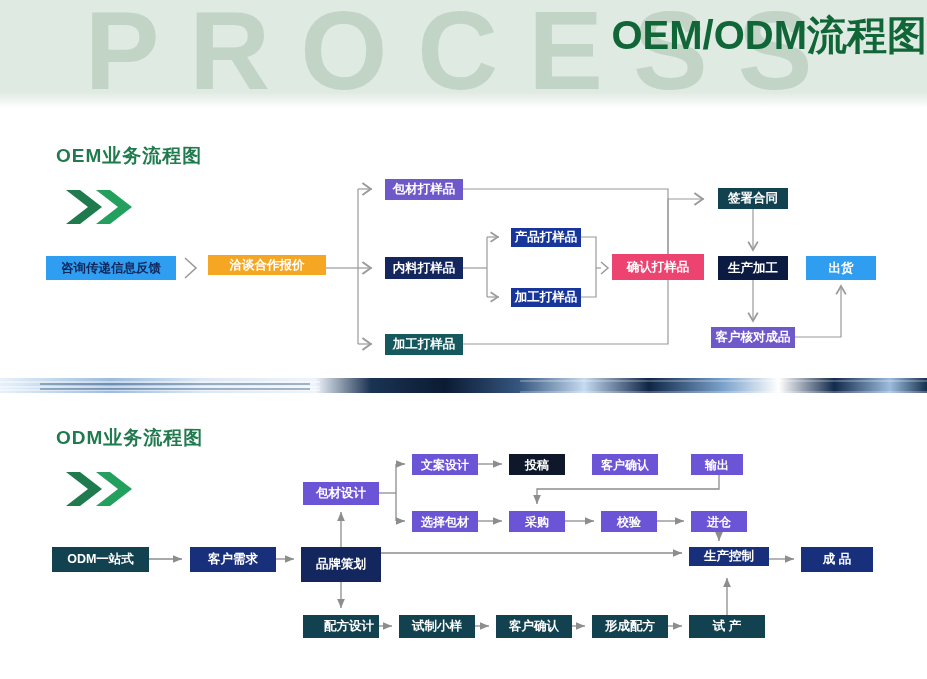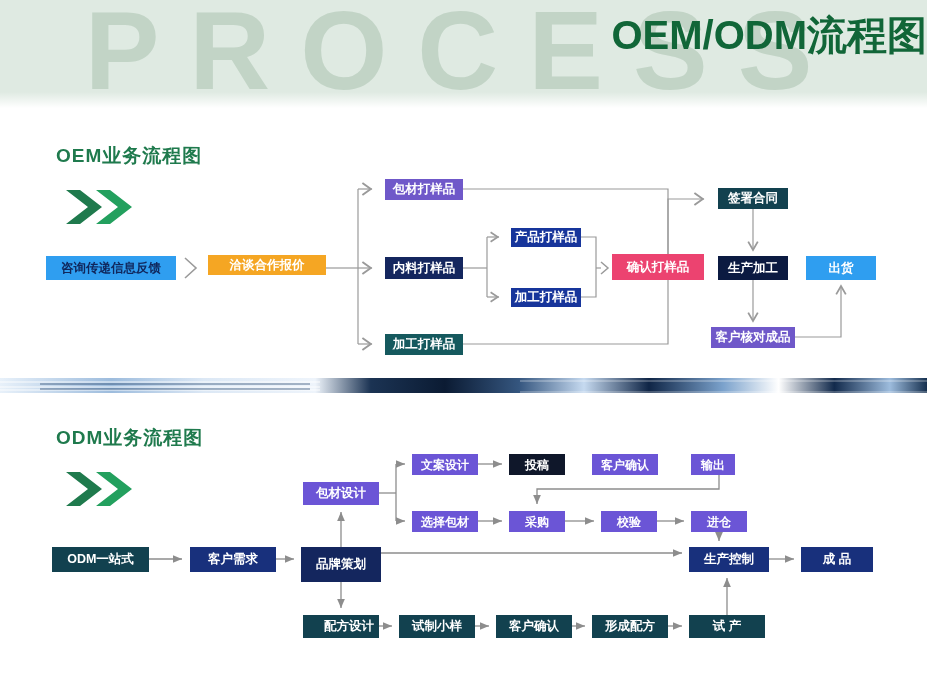--- a/index.html
+++ b/index.html
@@ -241,24 +241,24 @@
 
 <div id="odm-layer">
     <div class="box" style="left: 52px; top: 547px; width: 97px; height: 25px; background: rgb(18, 65, 79); color: rgb(255, 255, 255);">ODM一站式</div>
     <div class="box" style="left: 190px; top: 547px; width: 86px; height: 25px; background: rgb(24, 48, 124); color: rgb(255, 255, 255);">客户需求</div>
     <div class="box" style="left: 301px; top: 547px; width: 80px; height: 35px; background: rgb(20, 38, 94); color: rgb(255, 255, 255);">品牌策划</div>
     <div class="box" style="left: 303px; top: 482px; width: 76px; height: 23px; background: rgb(107, 85, 214); color: rgb(255, 255, 255); font-family: Liberation Serif, serif;">包材设计</div>
     <div class="box small" style="left: 412px; top: 454px; width: 66px; height: 21px; background: rgb(107, 85, 214); color: rgb(255, 255, 255);">文案设计</div>
     <div class="box small" style="left: 412px; top: 511px; width: 66px; height: 21px; background: rgb(107, 85, 214); color: rgb(255, 255, 255);">选择包材</div>
     <div class="box small" style="left: 509px; top: 454px; width: 56px; height: 21px; background: #0f172a; color: rgb(255, 255, 255);">投稿</div>
     <div class="box small" style="left: 592px; top: 454px; width: 66px; height: 21px; background: rgb(107, 85, 214); color: rgb(255, 255, 255);">客户确认</div>
-    <div class="box small" style="left: 691px; top: 454px; width: 44px; height: 21px; background: rgb(107, 85, 214); color: rgb(255, 255, 255);">输出</div>
+    <div class="box small" style="left: 691px; top: 454px; width: 52px; height: 21px; background: rgb(107, 85, 214); color: rgb(255, 255, 255);">输出</div>
     <div class="box small" style="left: 509px; top: 511px; width: 56px; height: 21px; background: rgb(107, 85, 214); color: rgb(255, 255, 255);">采购</div>
     <div class="box small" style="left: 601px; top: 511px; width: 56px; height: 21px; background: rgb(107, 85, 214); color: rgb(255, 255, 255);">校验</div>
     <div class="box small" style="left: 691px; top: 511px; width: 56px; height: 21px; background: rgb(107, 85, 214); color: rgb(255, 255, 255);">进仓</div>
-    <div class="box" style="left: 689px; top: 547px; width: 80px; height: 25px; background: rgb(24, 48, 124); color: rgb(255, 255, 255);">生产控制</div>
+    <div class="box" style="left: 689px; top: 547px; width: 80px; height: 19px; background: rgb(24, 48, 124); color: rgb(255, 255, 255);">生产控制</div>
     <div class="box" style="left: 801px; top: 547px; width: 72px; height: 25px; background: rgb(24, 48, 124); color: rgb(255, 255, 255);">成 品</div>
     <div class="box" style="left: 303px; top: 615px; width: 76px; height: 23px; background: rgb(18, 65, 79); color: rgb(255, 255, 255); padding-left: 16px;">配方设计</div>
     <div class="box" style="left: 399px; top: 615px; width: 76px; height: 23px; background: rgb(18, 65, 79); color: rgb(255, 255, 255);">试制小样</div>
     <div class="box" style="left: 496px; top: 615px; width: 76px; height: 23px; background: rgb(18, 65, 79); color: rgb(255, 255, 255);">客户确认</div>
     <div class="box" style="left: 592px; top: 615px; width: 76px; height: 23px; background: rgb(18, 65, 79); color: rgb(255, 255, 255);">形成配方</div>
     <div class="box" style="left: 689px; top: 615px; width: 76px; height: 23px; background: rgb(18, 65, 79); color: rgb(255, 255, 255);">试 产</div>
   </div>
 
 </body></html>

